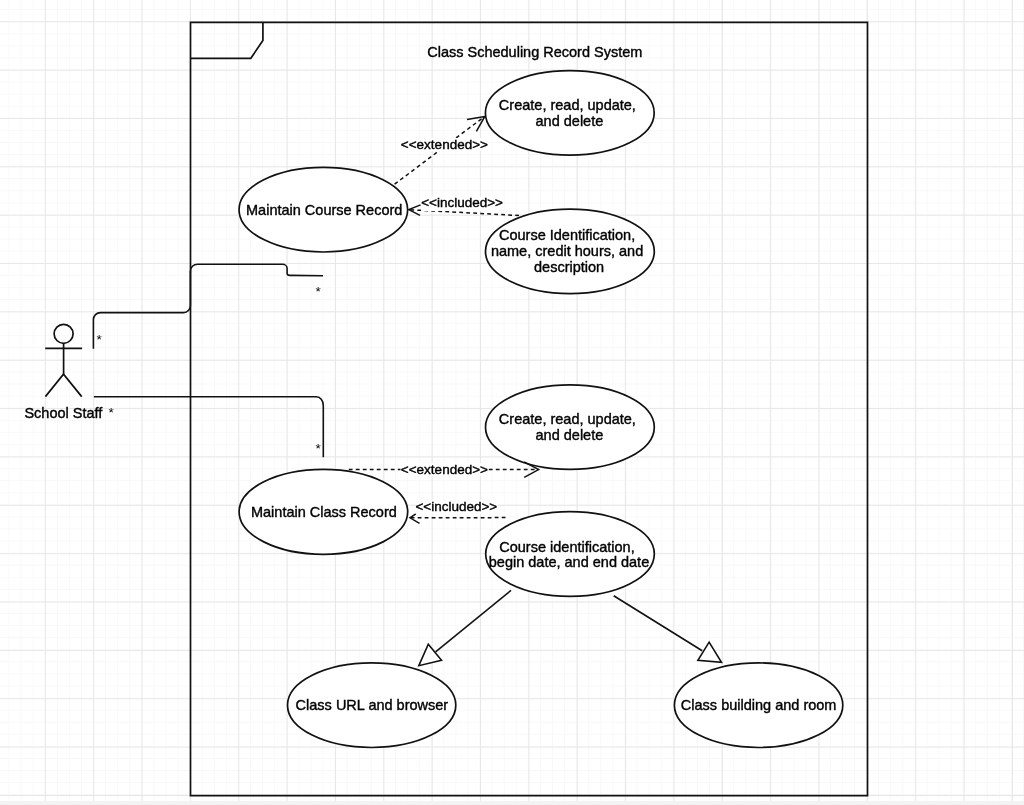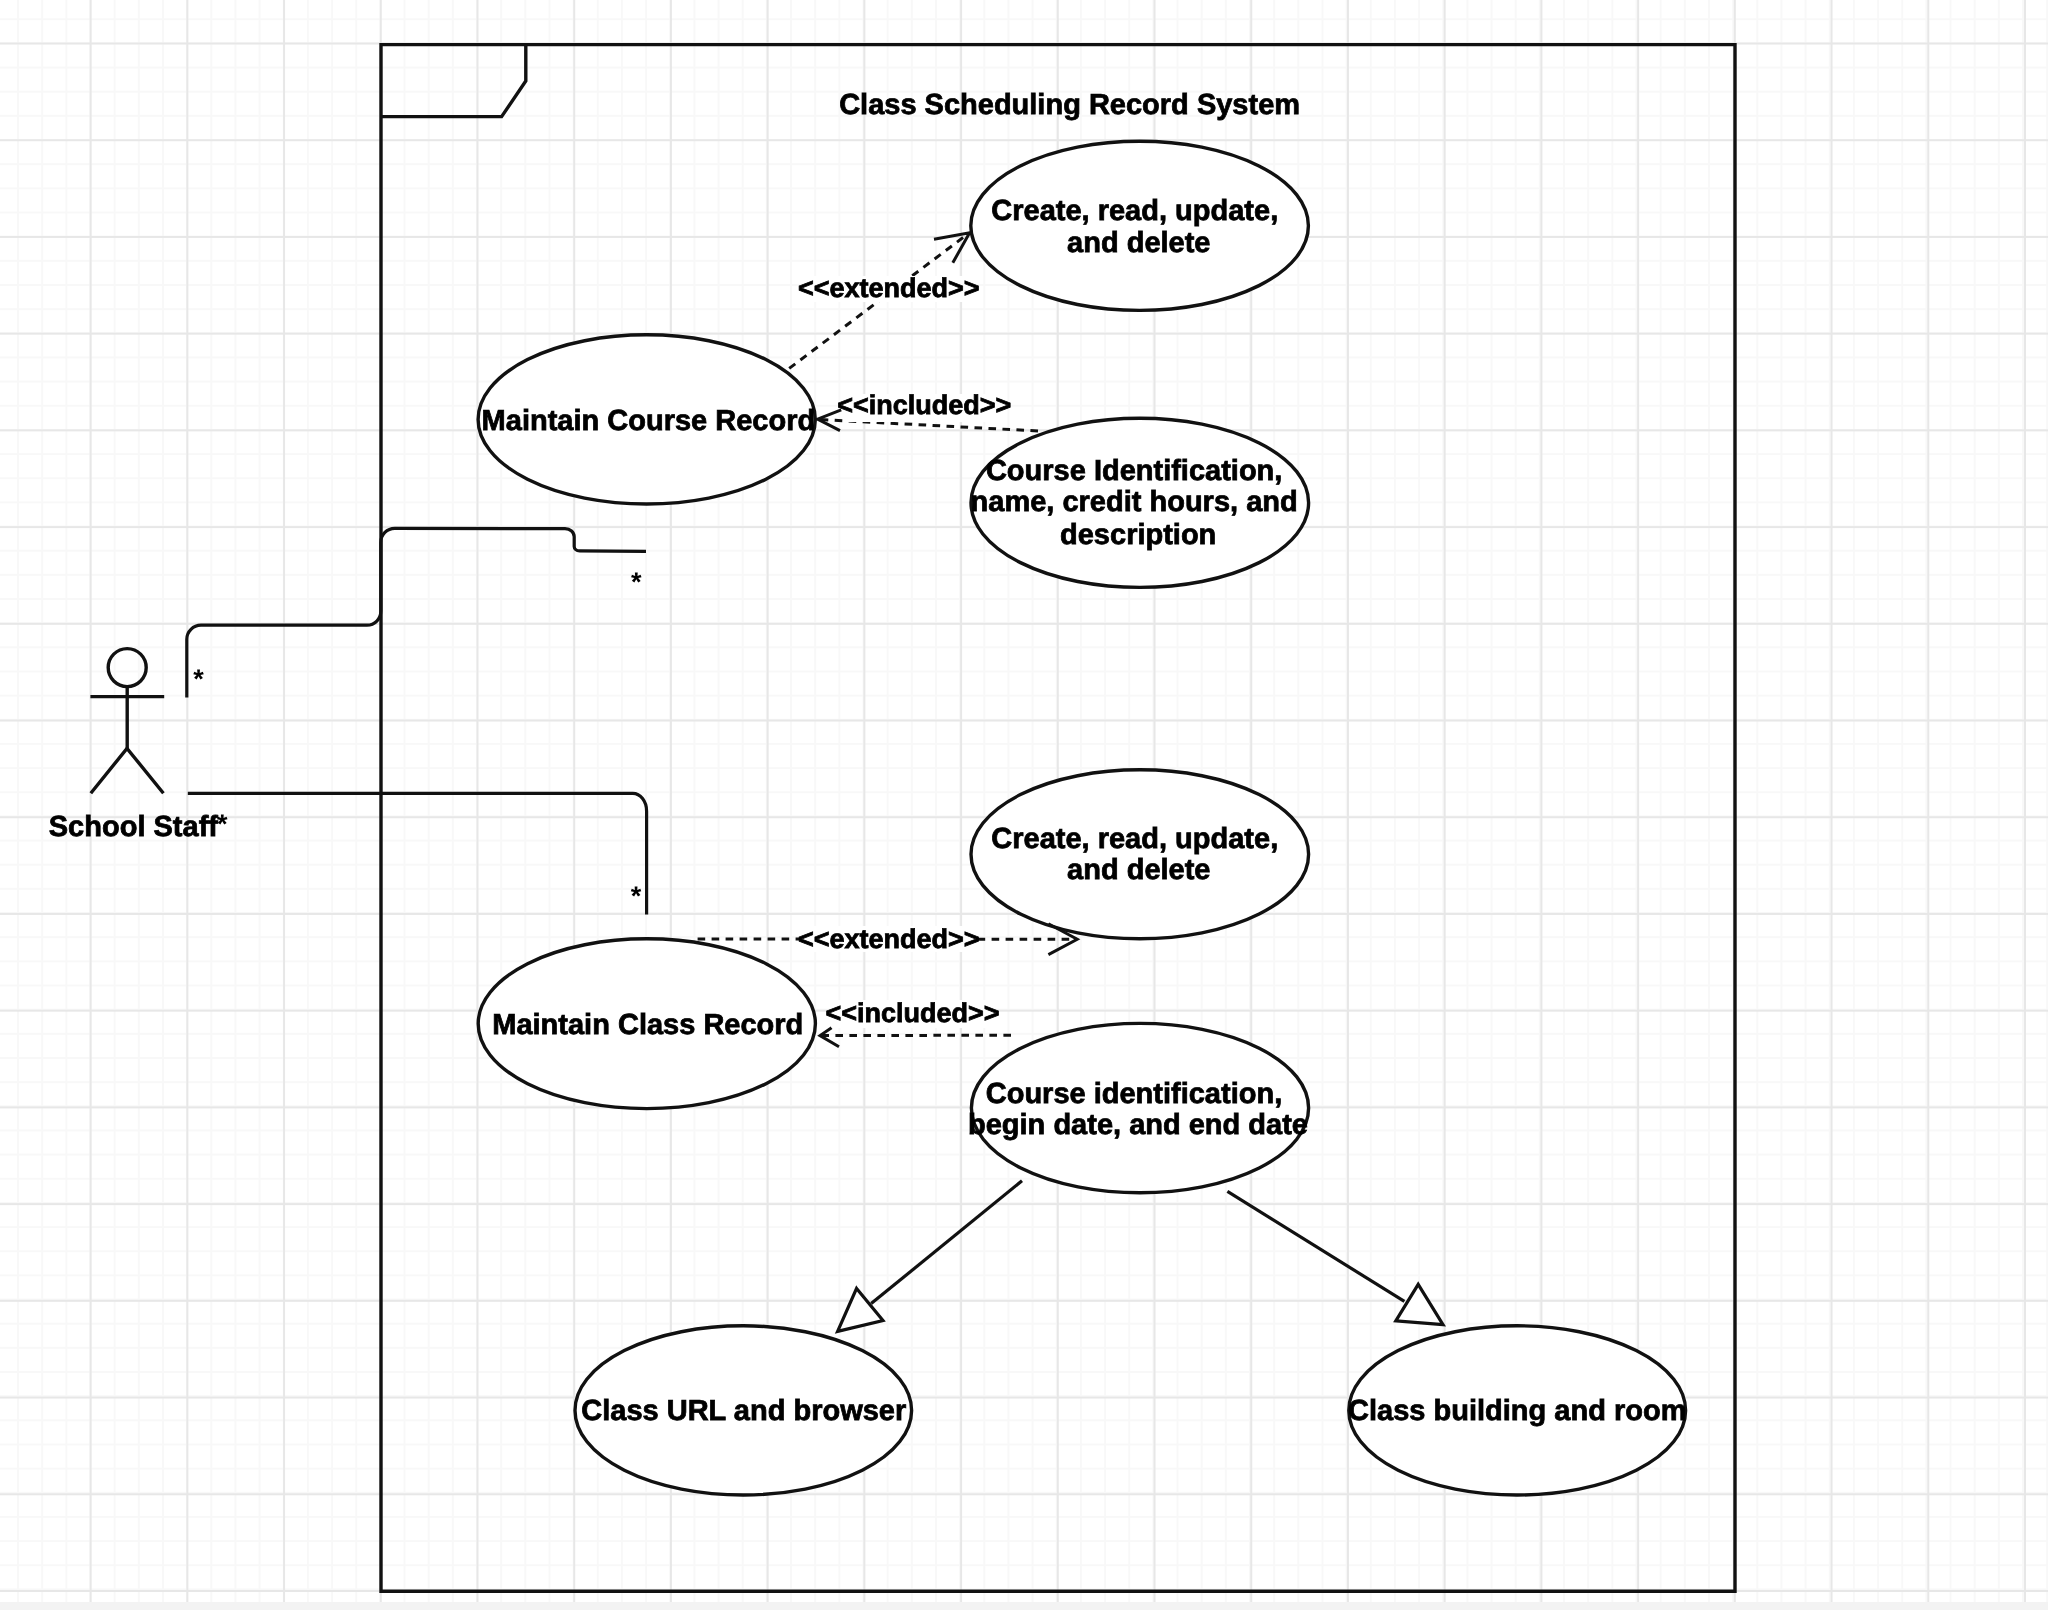--- a/index.html
+++ b/index.html
@@ -2,21 +2,21 @@
 <html><head>
 <meta charset="utf-8">
 <title>Class Scheduling Record System</title>
 <style>
   html, body { margin:0; padding:0; }
   body {
     width:1024px; height:805px; overflow:hidden;
     background:#ffffff;
     font-family:"Liberation Sans", sans-serif;
   }
-  #canvas { position:absolute; left:0; top:0; width:1024px; height:639px;font-weight:bold; }
+  #canvas { position:absolute; left:0; top:0; width:1024px; height:639px; }
   .grid {
     position:absolute; left:0; top:0; width:1024px; height:805px;
     background-color:#ffffff;
     background-image:
       linear-gradient(to right, #e7e7e7 1px, transparent 1px),
       linear-gradient(to bottom, #e7e7e7 1px, transparent 1px),
       linear-gradient(to right, #f8f8f8 1px, transparent 1px),
       linear-gradient(to bottom, #f8f8f8 1px, transparent 1px);
     background-size: 48.36px 48.36px, 48.36px 48.36px, 12.09px 12.09px, 12.09px 12.09px;
     background-position: -3.56px -27.12px, -3.56px -27.12px, -3.56px -2.94px, -3.56px -2.94px;

